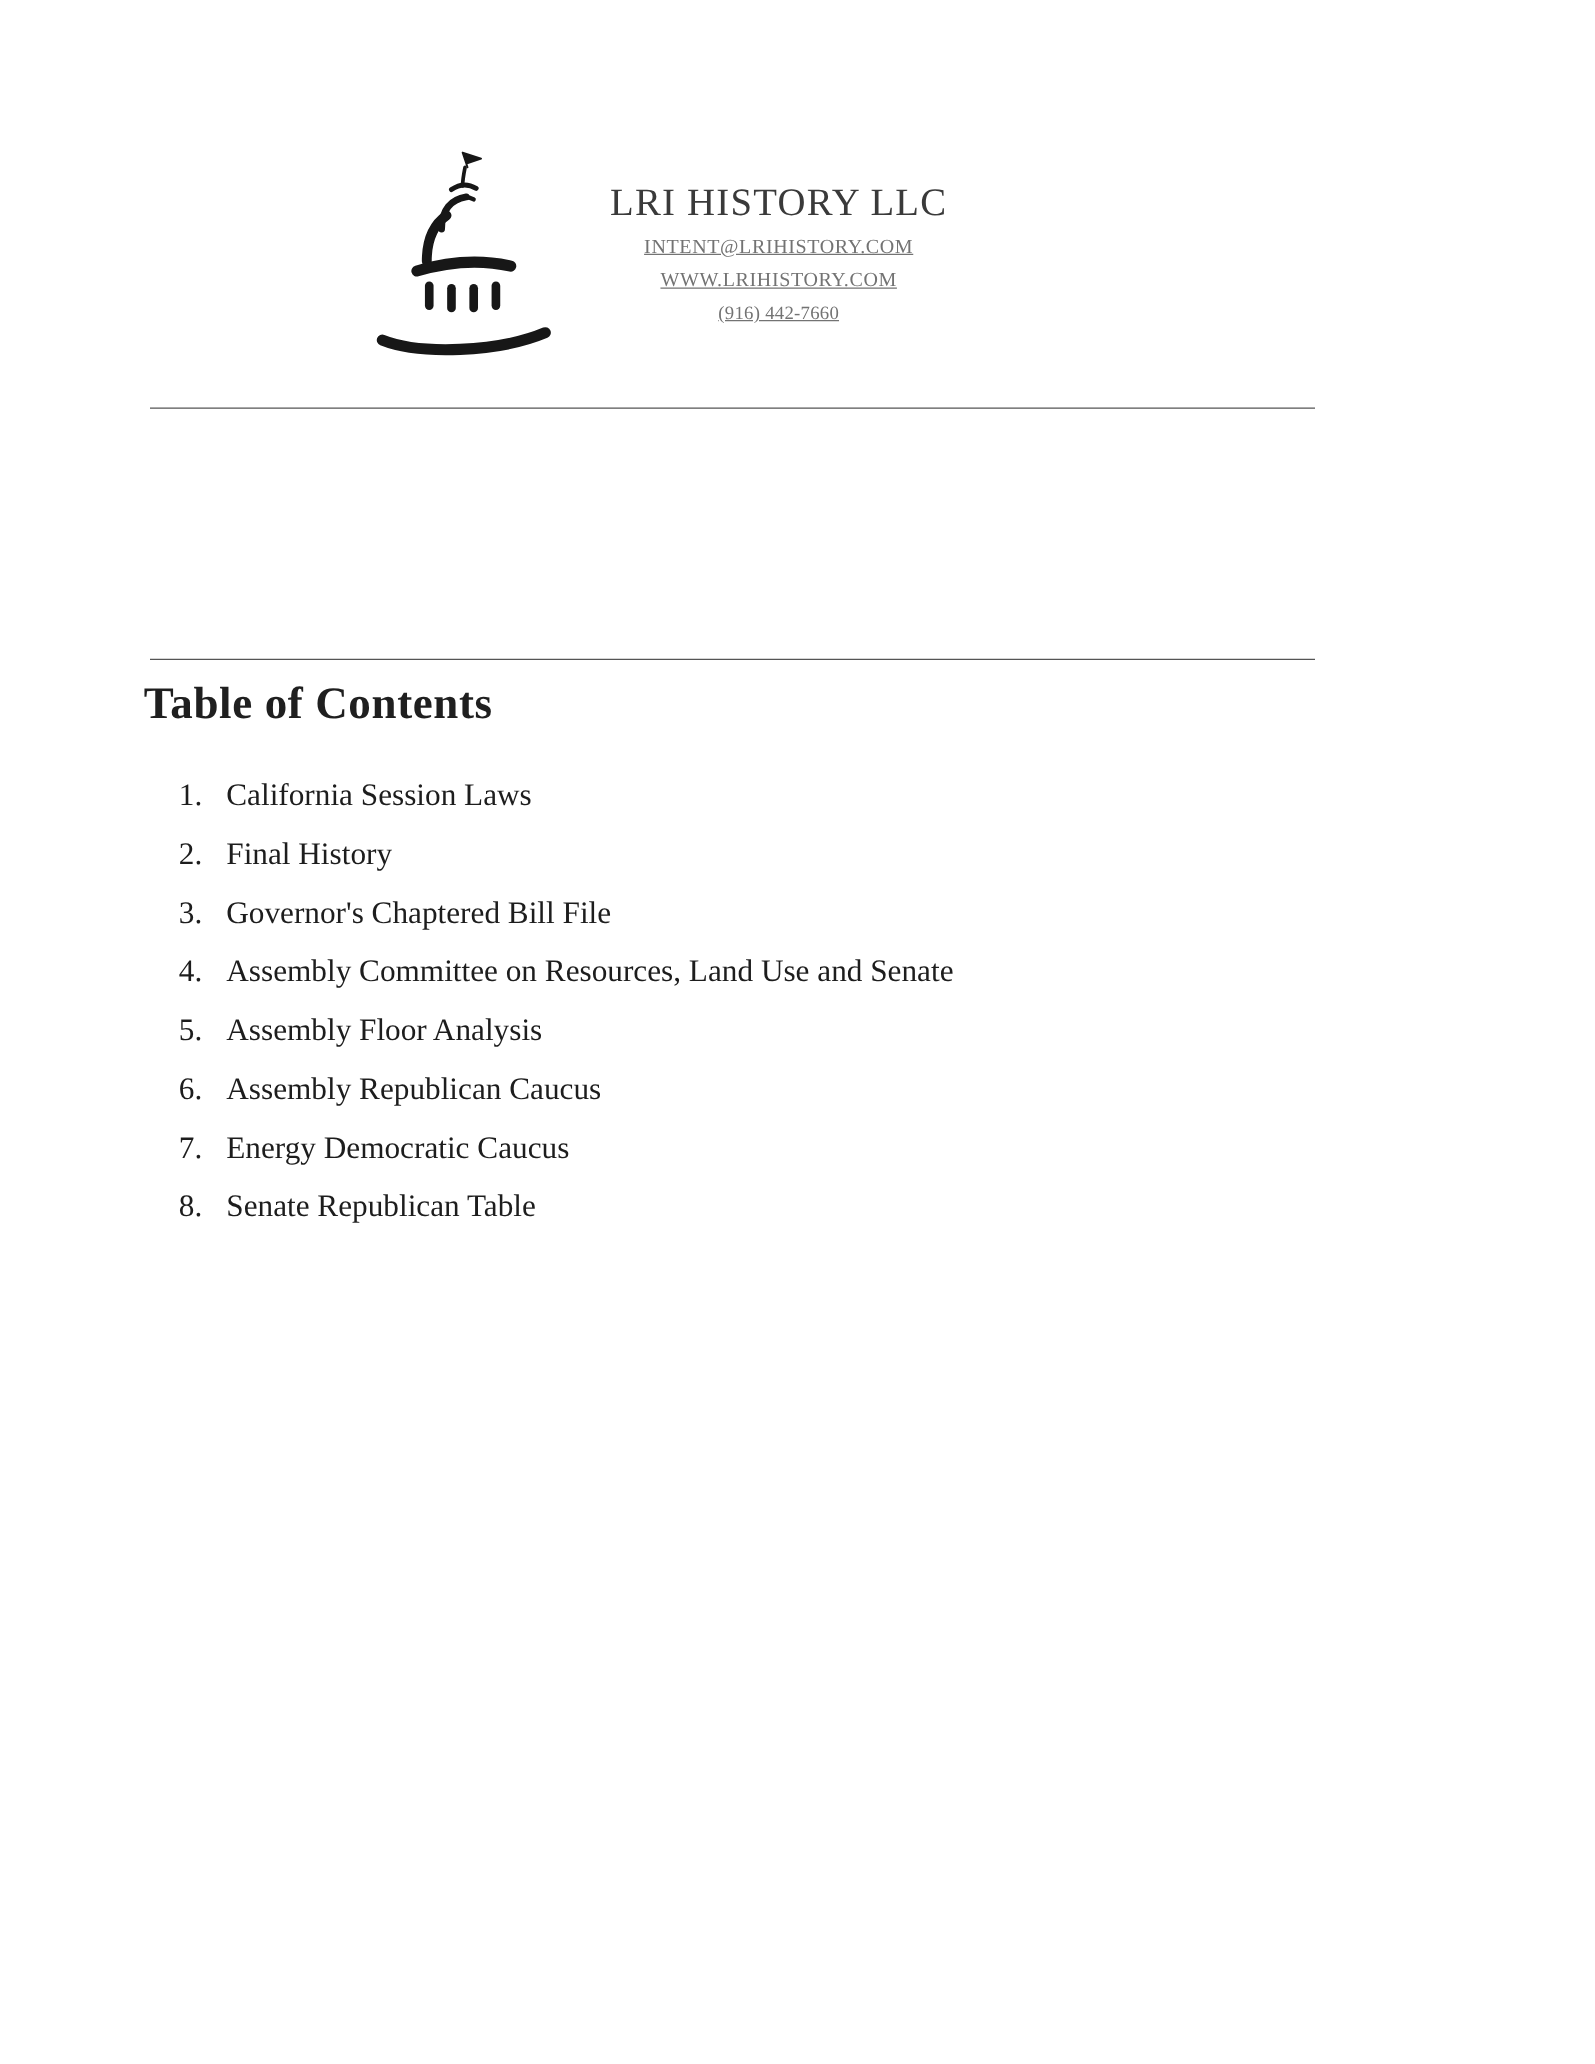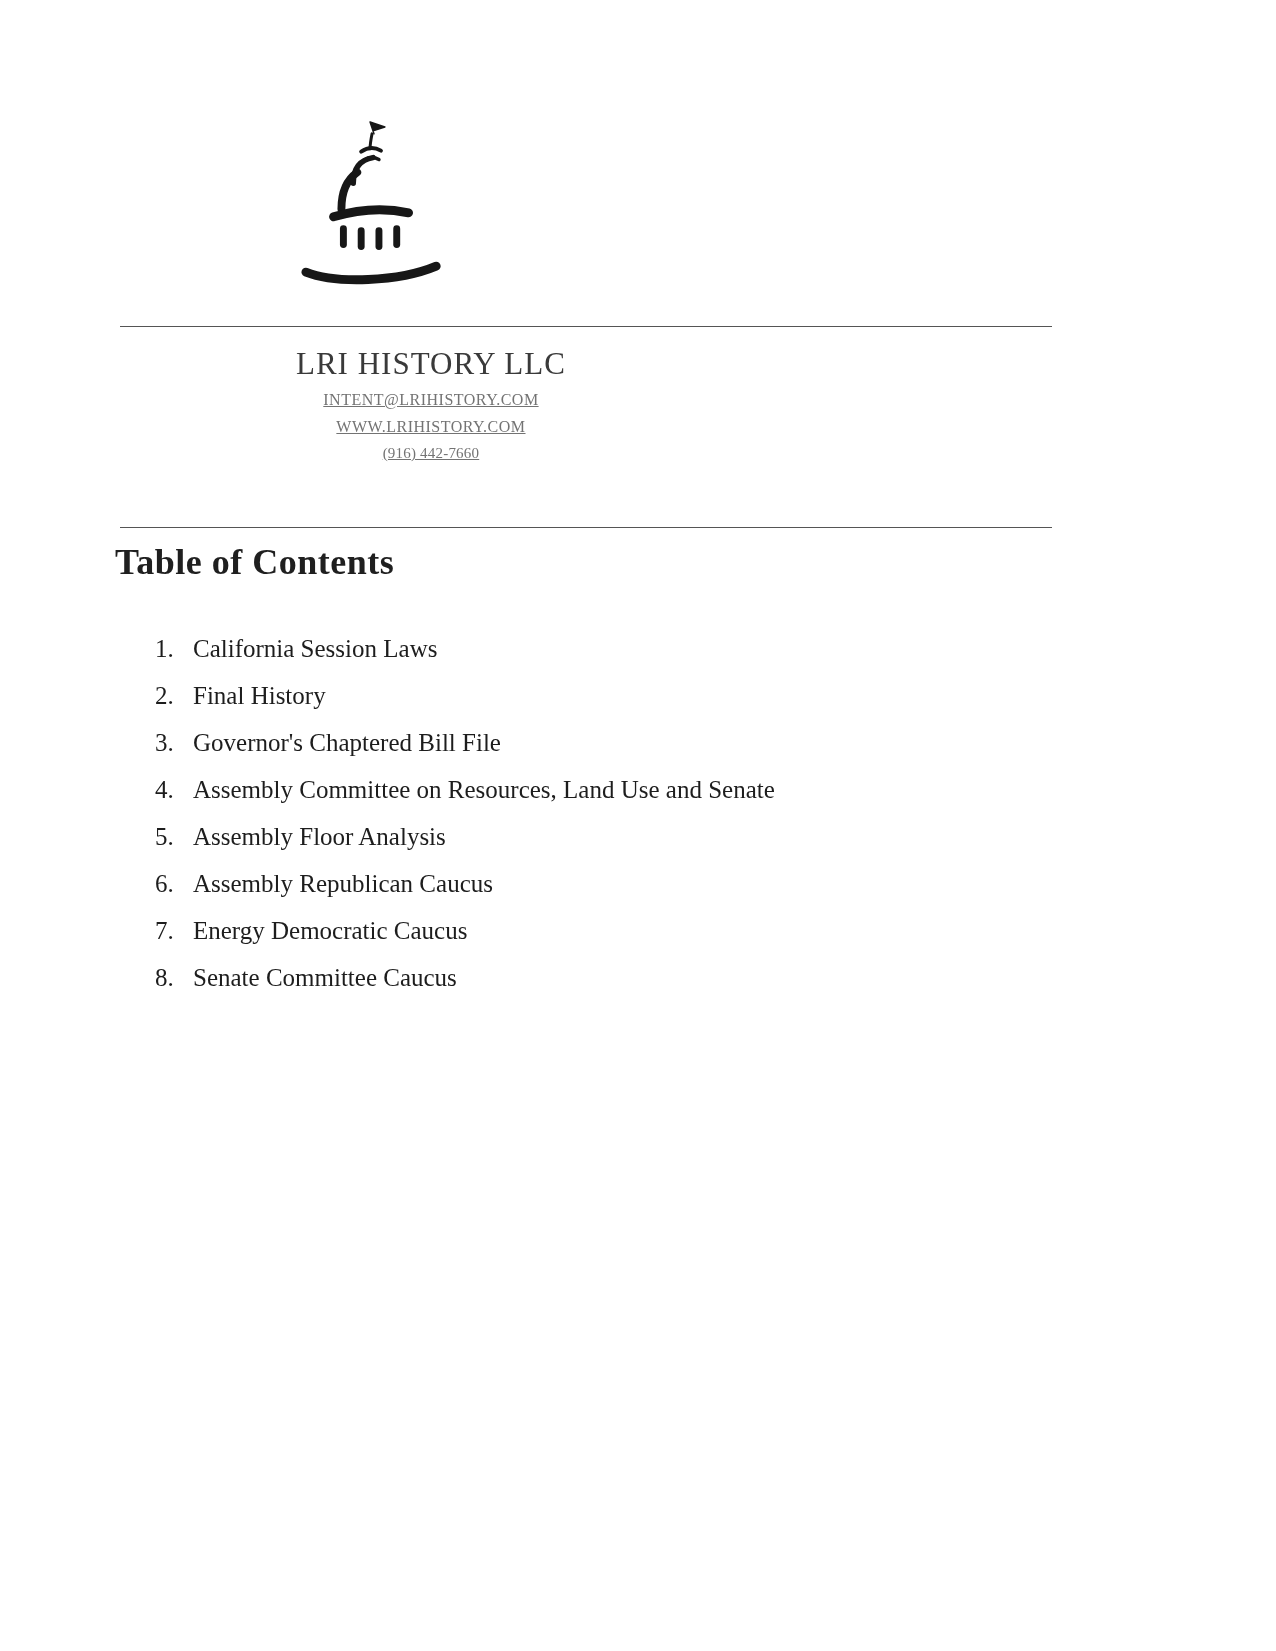--- a/index.html
+++ b/index.html
@@ -19,21 +19,20 @@
     position: relative;
     width: 100%;
     height: 100%;
   }
   
   .letterhead {
     position: absolute;
     top: 118px;
     left: 296px;
     display: flex;
-    flex-direction: column;
     align-items: flex-start;
     gap: 34px;
   }
   .logo-wrap {
     width: 158px;
     height: 168px;
     flex: 0 0 auto;
   }
   .logo-wrap svg { width: 100%; height: 100%; }
   .letterhead-text {
@@ -96,21 +95,21 @@
     left: 115px;
     font-size: 36px;
     font-weight: bold;
     color: #1f1f1f;
     letter-spacing: 0.5px;
   }
   ol.toc-list {
     position: absolute;
     top: 622px;
     left: 143px;
-    margin: 12px;
+    margin: 0;
     padding: 0;
     list-style: none;
     counter-reset: tocitem;
   }
   ol.toc-list li {
     font-size: 25px;
     color: #1d1d1d;
     height: 47px;
     line-height: 30px;
     display: flex;
@@ -183,17 +182,17 @@
     <li>
         <span>Assembly Floor Analysis</span>
       </li>
     <li>
         <span>Assembly Republican Caucus</span>
       </li>
     <li>
         <span>Energy Democratic Caucus</span>
       </li>
     <li>
-        <span>Senate Committee Caucus</span>
+        <span>Senate Republican Table</span>
       </li>
   </ol>
 
 </div>
 
 </body></html>

